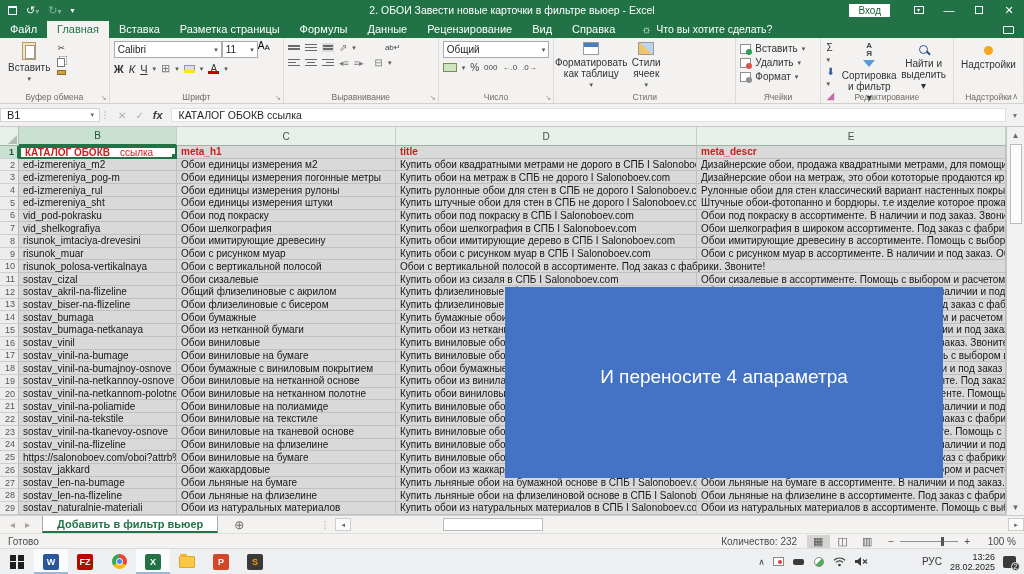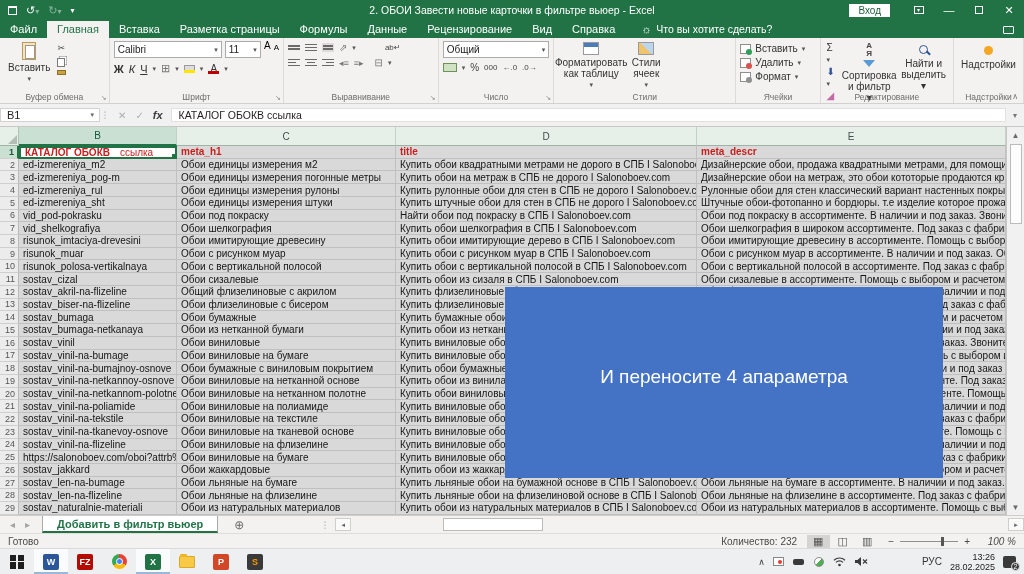--- a/index.html
+++ b/index.html
@@ -36,21 +36,21 @@
   .bigbtn { display:flex; flex-direction:column; align-items:center; justify-content:flex-start; font-size:10px; color:#333; text-align:center; padding:1px 4px; line-height:11px; }
   .bigbtn .dd { font-size:7px; color:#555; }
   .clipicon { width:14px; height:18px; background:#fbe3b8; border:1px solid #b89a64; position:relative; margin-bottom:2px; }
   .clipicon::after { content:""; position:absolute; left:2px; top:2px; width:8px; height:12px; background:#fff; border:1px solid #9a9a9a; }
   .minicol { display:flex; flex-direction:column; gap:3px; padding:2px 3px; }
   .mini { font-size:9px; color:#444; line-height:10px; display:flex; align-items:center; gap:2px; }
   .ic-copy { width:8px; height:9px; border:1px solid #7a7a7a; background:#fff; box-shadow:2px -2px 0 -0.5px #fff, 2px -2px 0 0 #7a7a7a; margin:2px 0 0 0; }
   .ic-brush { width:9px; height:5px; background:#caa23f; border:1px solid #8d6f24; }
   .selbox { background:#fff; border:1px solid #ababab; height:17px; display:flex; align-items:center; font-size:10px; color:#222; padding:0 3px; }
   .selbox .dd { margin-left:auto; font-size:7px; color:#555; padding-left:4px; }
-  .fontrow { display:flex; gap:0;justify-content:space-between; }
+  .fontrow { display:flex; gap:0; }
   .fmtrow { display:flex; gap:5px; align-items:center; margin-top:4px; font-size:11px; color:#333; }
   .fcol { display:flex; flex-direction:column; }
   .ru-b { font-weight:bold; } .ru-i { font-style:italic; } .ru-u { text-decoration:underline; }
   .dds { font-size:7px; color:#555; }
   .cbar { display:inline-block; width:11px; height:3px; margin-top:-2px; }
   .letter { display:inline-flex; flex-direction:column; align-items:center; line-height:10px; }
   .alin { display:inline-block; width:12px; }
   .alin i { display:block; height:1.4px; background:#6a6a6a; margin:1.6px 0; }
   .alin.l i:nth-child(2){ width:70%; } .alin.c i:nth-child(2){ width:70%; margin-left:auto; margin-right:auto; } .alin.r i:nth-child(2){ width:70%; margin-left:auto; }
   .numicon { width:14px; height:9px; background:#cfe3c2; border:1px solid #6f8f5f; }
@@ -125,21 +125,21 @@
   
   .statusbar { position:absolute; top:533px; left:0; width:1024px; height:15px; background:#f3f2f1; border-top:1px solid #dededc; display:flex; align-items:center; font-size:10px; color:#4a4a4a; }
   .statusbar .mode { padding-left:8px; }
   .sright { margin-left:auto; display:flex; align-items:center; gap:10px; padding-right:8px; }
   .viewbtns { display:flex; align-items:center; gap:2px; }
   .vbtn { font-size:11px; color:#555; padding:0 6px; line-height:13px; }
   .vbtn.active { background:#d6d4d2; }
   .zoomctl { display:flex; align-items:center; gap:6px; }
   .ztrack { width:58px; height:1px; background:#8f8f8f; position:relative; }
   .zthumb { position:absolute; left:70%; top:-4px; width:3px; height:9px; background:#555; }
-  .zpct { width:36px; text-align:right;font-style:italic; }
+  .zpct { width:36px; text-align:right; }
 
   
   .taskbar { position:absolute; top:548px; left:0; width:1024px; height:26px; background:#edeff0; border-top:1px solid #d8dadb; display:flex; align-items:center; }
   .tbicons { display:flex; align-items:center; height:100%; }
   .tile { width:34px; height:100%; display:flex; align-items:center; justify-content:center; }
   .tile.open { background:#fafbfc; box-shadow:inset 0 -2px 0 #9ab8d8; }
   .appsq { width:16px; height:16px; border-radius:2px; display:flex; align-items:center; justify-content:center; color:#fff; font-size:9px; font-weight:bold; }
   .winlogo { width:14px; height:14px; display:grid; grid-template-columns:1fr 1fr; grid-template-rows:1fr 1fr; gap:1.5px; }
   .winlogo i { background:#1f1f1f; }
   .chrome { width:15px; height:15px; border-radius:50%; background:conic-gradient(#ea4335 0 33%, #fbbc05 33% 66%, #34a853 66% 100%); display:flex; align-items:center; justify-content:center; }
@@ -443,21 +443,21 @@
         <div class="gut">5</div>
         <div class="cell w-b">ed-izmereniya_sht</div>
         <div class="cell w-c">Обои единицы измерения штуки</div>
         <div class="cell w-d">Купить штучные обои для стен в СПБ не дорого I Salonoboev.com</div>
         <div class="cell w-e">Штучные обои-фотопанно и бордюры. т.е изделие которое прожается кратно</div>
       </div>
       <div class="grow">
         <div class="gut">6</div>
         <div class="cell w-b">vid_pod-pokrasku</div>
         <div class="cell w-c">Обои под покраску</div>
-        <div class="cell w-d">Найти обои под покраску в СПБ I Salonoboev.com</div>
+        <div class="cell w-d">Купить обои под покраску в СПБ I Salonoboev.com</div>
         <div class="cell w-e">Обои под покраску в ассортименте. В наличии и под заказ. Звоните!</div>
       </div>
       <div class="grow">
         <div class="gut">7</div>
         <div class="cell w-b">vid_shelkografiya</div>
         <div class="cell w-c">Обои шелкография</div>
         <div class="cell w-d">Купить обои шелкография в СПБ I Salonoboev.com</div>
         <div class="cell w-e">Обои шелкография в широком ассортименте. Под заказ с фабрики. Обращайтесь</div>
       </div>
       <div class="grow">
@@ -471,21 +471,20 @@
         <div class="gut">9</div>
         <div class="cell w-b">risunok_muar</div>
         <div class="cell w-c">Обои с рисунком муар</div>
         <div class="cell w-d">Купить обои с рисунком муар в СПБ  I Salonoboev.com</div>
         <div class="cell w-e">Обои с рисунком муар в ассортименте. В наличии и под заказ. Обращайтесь</div>
       </div>
       <div class="grow">
         <div class="gut">10</div>
         <div class="cell w-b">risunok_polosa-vertikalnaya</div>
         <div class="cell w-c">Обои с вертикальной полосой</div>
-        <div class="cell w-d">Купить обои с вертикальной полосой в СПБ I Salonoboev.com</div>
         <div class="cell w-e">Обои с вертикальной полосой в ассортименте. Под заказ с фабрики. Звоните!</div>
       </div>
       <div class="grow">
         <div class="gut">11</div>
         <div class="cell w-b">sostav_cizal</div>
         <div class="cell w-c">Обои сизалевые</div>
         <div class="cell w-d">Купить обои из сизаля в СПБ I Salonoboev.com</div>
         <div class="cell w-e">Обои сизалевые в ассортименте. Помощь с выбором и расчетом количества</div>
       </div>
       <div class="grow">

